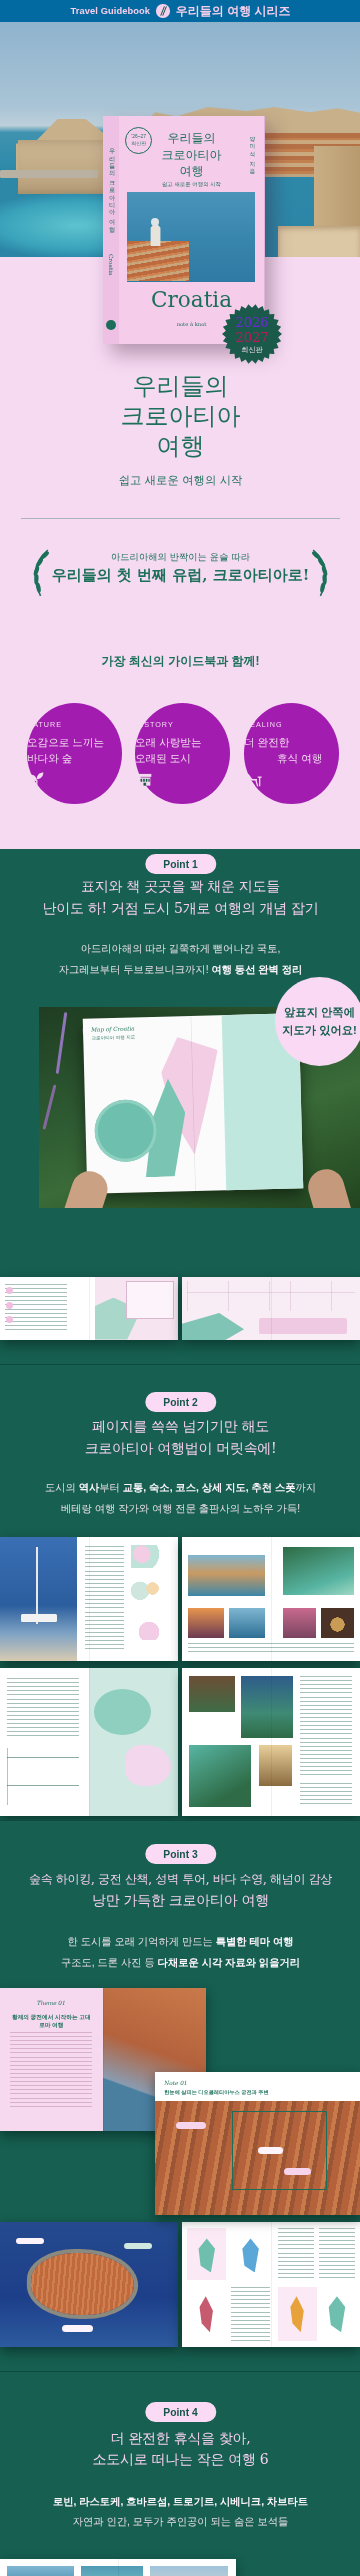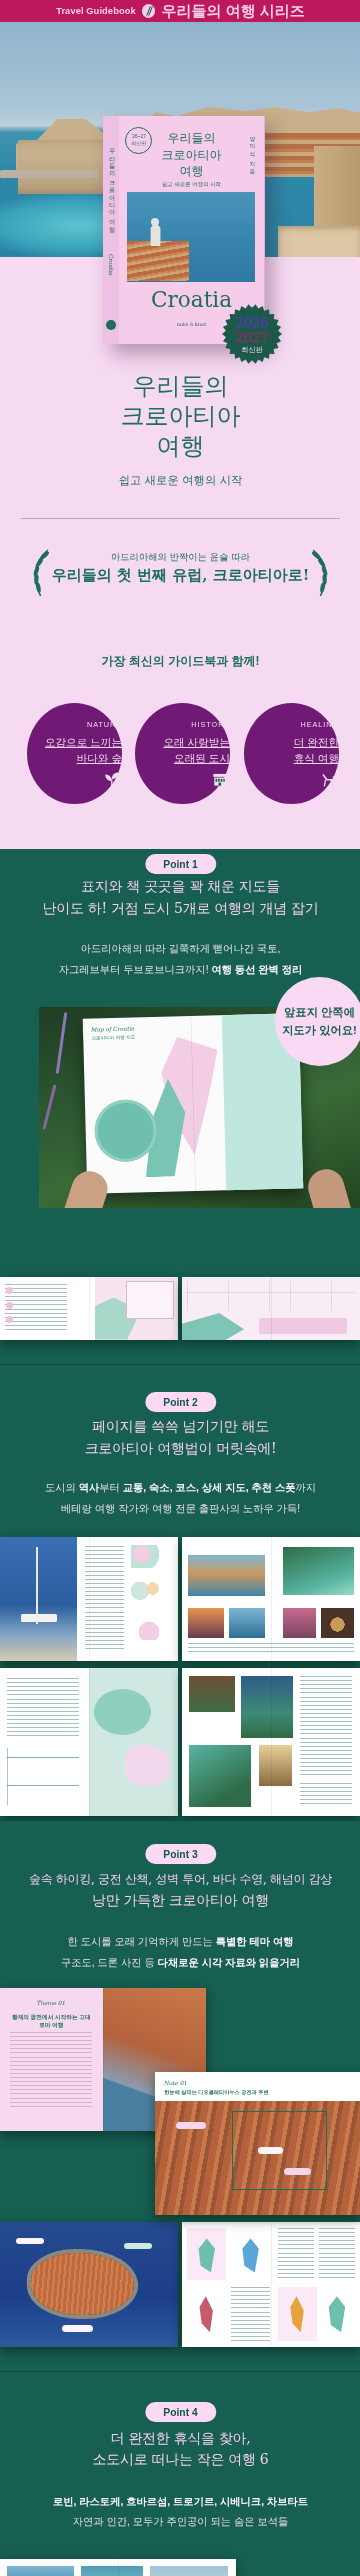--- a/index.html
+++ b/index.html
@@ -16,39 +16,39 @@
   .pt-b{color:#e9dfe8;font-size:10.3px;white-space:nowrap;}
   .seg-b{font-weight:bold;color:#fdf6fc;}
   .pg{position:absolute;background:#fff;box-shadow:0 4.6px 11.3px rgba(0,16,11,.45);}
   .gut::after{content:"";position:absolute;left:50%;top:0;bottom:0;width:1.5px;margin-left:-0.5px;
         background:linear-gradient(90deg,rgba(0,0,0,.12),rgba(0,0,0,0));}
   .flines{background-image:repeating-linear-gradient(180deg,rgba(25,90,75,.38) 0 1px,transparent 1px 4.1px);}
   .flines-p{background-image:repeating-linear-gradient(180deg,rgba(150,80,130,.30) 0 1px,transparent 1px 4.1px);}
   .phb{position:absolute;}
   .cap{position:absolute;color:#1c7059;font-size:4.6px;line-height:1.45;text-align:center;}
   .cap-s{font-family:"DejaVu Serif","Liberation Serif",serif;font-style:italic;}
-  .oval{position:absolute;width:95px;height:101px;border-radius:50%;background:#701a75;color:#f2dbee;text-align:right;}
+  .oval{position:absolute;width:95px;height:101px;border-radius:50%;background:#a21caf;color:#f2dbee;text-align:left;}
   .oval .lbl{margin-top:16.5px;font-size:7.2px;letter-spacing:1px;}
-  .oval .l1{margin-top:6.2px;font-size:10.6px;line-height:1.5;text-decoration:underline;}
+  .oval .l1{margin-top:6.2px;font-size:10.6px;line-height:1.5;}
   .spine{position:absolute;left:0;top:0;bottom:0;width:7.7px;}
   .vtxt{writing-mode:vertical-rl;}
 </style>
 </head>
 <body>
 
 <div class="page">
 
-  <div class="abs" style="top:0;left:0;width:361px;height:22px;background:#be185d;color:#f6cfec;
+  <div class="abs" style="top:0;left:0;width:361px;height:22px;background:#0369a1;color:#f6cfec;
               display:flex;align-items:center;justify-content:center;gap:6.2px;">
     <span style="font-size:9.3px;font-weight:bold;letter-spacing:0.1px;">Travel Guidebook</span>
     <span style="width:13.4px;height:13.4px;border-radius:50%;background:#f6cfec;position:relative;overflow:hidden;">
       <span style="position:absolute;left:5.7px;top:1.5px;width:1px;height:10.3px;background:#15594b;transform:rotate(22deg);"></span>
       <span style="position:absolute;left:8.2px;top:1.5px;width:1px;height:10.3px;background:#15594b;transform:rotate(22deg);"></span>
     </span>
-    <span style="font-size:15px;font-weight:bold;">우리들의 여행 시리즈</span>
+    <span style="font-size:12px;font-weight:bold;">우리들의 여행 시리즈</span>
   </div>
 
   <div class="abs" style="top:22px;left:0;width:361px;height:235px;overflow:hidden;
               background:linear-gradient(180deg,#8fb3cd 0%,#a9c4d6 36%,#bdd0da 44%,#3f93b0 47%,#2e89a9 62%,#2b84a5 100%);">
     <div class="phb" style="left:15.5px;top:85px;width:350px;height:67px;background:#c8b08b;
                 clip-path:polygon(0 55%,6% 50%,12% 18%,20% 18%,26% 42%,34% 35%,40% 8%,46% 14%,55% 0,66% 6%,74% 0,84% 8%,92% 2%,100% 10%,100% 100%,0 100%);"></div>
     <div class="phb" style="left:155px;top:111px;width:211px;height:44px;opacity:.9;
                 background:repeating-linear-gradient(180deg,#b36a3e 0 4.6px,#c27b48 4.6px 7.2px,#caa87e 7.2px 11.3px);"></div>
     <div class="phb" style="left:18px;top:118px;width:149px;height:54px;background:linear-gradient(180deg,#cdb693,#b8a07b);box-shadow:inset -9.3px 0 11.3px rgba(90,70,40,.35);"></div>
     <div class="phb" style="left:185px;top:105px;width:13.4px;height:13.4px;border-radius:50%;background:#8ea7b9;"></div>

